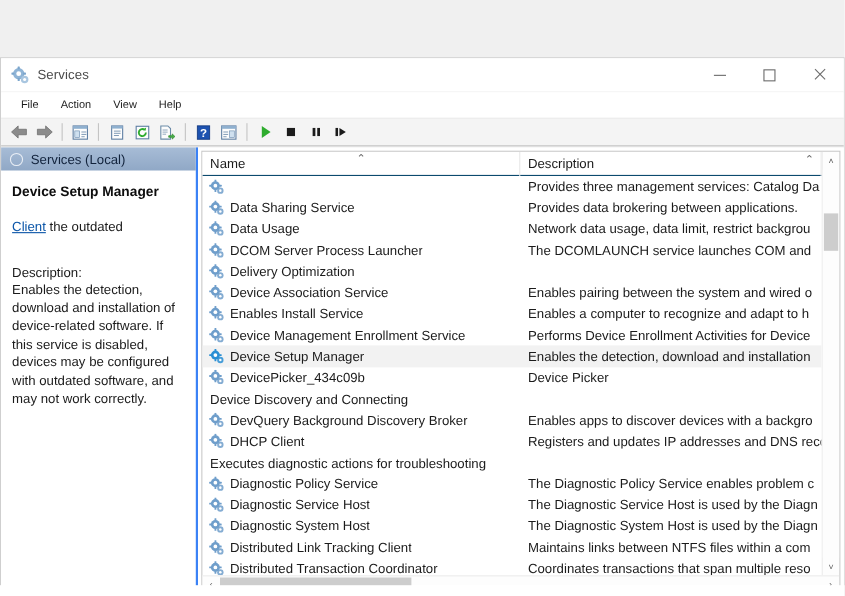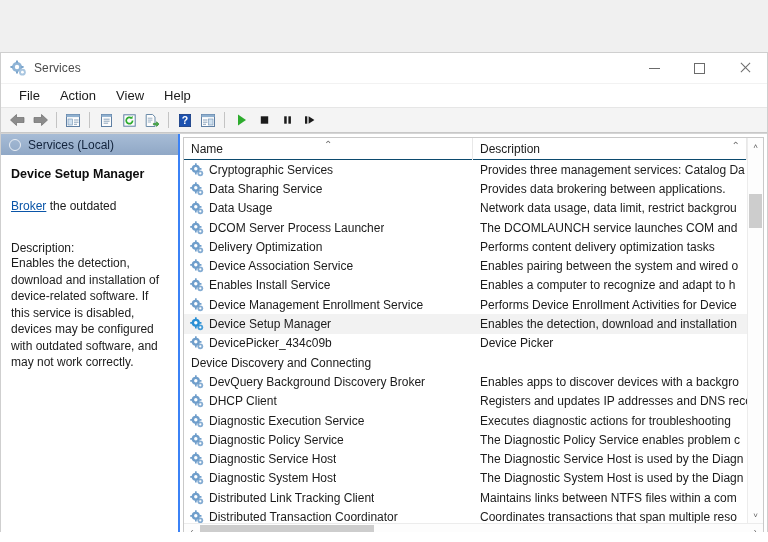--- a/index.html
+++ b/index.html
@@ -74,21 +74,21 @@
   .menubar {
     height: 24px;
     background: #ffffff;
     display: flex;
     align-items: center;
     padding-left: 8px;
     flex: 0 0 auto;
     border-bottom: 1px solid #e6e6e6;
   }
   .menu-item {
-    font-size: 13px;
+    font-size: 10px;
     color: #1b1b1b;
     padding: 2px 10px;
     line-height: 16px;
   }
 
   
   .toolbar {
     height: 25px;
     background: #f4f4f4;
     display: flex;
@@ -503,21 +503,21 @@
     <div class="body-split">
 
       <div class="left-pane">
         <div class="pane-header">
           <div class="pane-header-icon"></div>
           <div class="pane-header-text">Services (Local)</div>
         </div>
         <div class="left-content">
           <div class="svc-title">Device Setup Manager</div>
           <div class="action-line">
-            <span class="action-link">Broker</span><span> the outdated</span>
+            <span class="action-link">Client</span><span> the outdated</span>
           </div>
           <div class="desc-label">Description:</div>
           <div class="desc-body">Enables the detection, download and installation of device-related software. If this service is disabled, devices may be configured with outdated software, and may not work correctly.</div>
         </div>
       </div>
 
       <div class="right-pane">
         <div class="list-frame">
           <div class="list-top">
             <div class="list-main">
@@ -543,21 +543,20 @@
                             <rect x="5" y="9.3" width="1.7" height="2.2" rx=".3"></rect>
                             <rect x="0.2" y="5" width="2.2" height="1.7" rx=".3"></rect>
                             <rect x="9.3" y="5" width="2.2" height="1.7" rx=".3"></rect>
                           </g>
                           <circle cx="5.8" cy="5.8" r="1.7" fill="#ffffff"></circle>
                           <g fill="#6f9ecb" opacity=".85">
                             <circle cx="10.3" cy="10.3" r="2.9"></circle>
                             <circle cx="10.3" cy="10.3" r="1.15" fill="#ffffff"></circle>
                           </g>
                         </svg></span>
-                      <span class="cell-name-text">Cryptographic Services</span>
                     </div>
                     <div class="cell-desc">Provides three management services: Catalog Da</div>
                   </div>
                   <div class="row">
                     <div class="cell-name">
                       <span class="svc-ico"><svg viewBox="0 0 14 14" width="14" height="14">
                           <g fill="#6f9ecb">
                             <circle cx="5.8" cy="5.8" r="4.1"></circle>
                             <rect x="5" y="0.2" width="1.7" height="2.2" rx=".3"></rect>
                             <rect x="5" y="9.3" width="1.7" height="2.2" rx=".3"></rect>
@@ -625,21 +624,20 @@
                             <rect x="9.3" y="5" width="2.2" height="1.7" rx=".3"></rect>
                           </g>
                           <circle cx="5.8" cy="5.8" r="1.7" fill="#ffffff"></circle>
                           <g fill="#6f9ecb" opacity=".85">
                             <circle cx="10.3" cy="10.3" r="2.9"></circle>
                             <circle cx="10.3" cy="10.3" r="1.15" fill="#ffffff"></circle>
                           </g>
                         </svg></span>
                       <span class="cell-name-text">Delivery Optimization</span>
                     </div>
-                    <div class="cell-desc">Performs content delivery optimization tasks</div>
                   </div>
                   <div class="row">
                     <div class="cell-name">
                       <span class="svc-ico"><svg viewBox="0 0 14 14" width="14" height="14">
                           <g fill="#6f9ecb">
                             <circle cx="5.8" cy="5.8" r="4.1"></circle>
                             <rect x="5" y="0.2" width="1.7" height="2.2" rx=".3"></rect>
                             <rect x="5" y="9.3" width="1.7" height="2.2" rx=".3"></rect>
                             <rect x="0.2" y="5" width="2.2" height="1.7" rx=".3"></rect>
                             <rect x="9.3" y="5" width="2.2" height="1.7" rx=".3"></rect>
@@ -771,37 +769,20 @@
                           <g fill="#6f9ecb" opacity=".85">
                             <circle cx="10.3" cy="10.3" r="2.9"></circle>
                             <circle cx="10.3" cy="10.3" r="1.15" fill="#ffffff"></circle>
                           </g>
                         </svg></span>
                       <span class="cell-name-text">DHCP Client</span>
                     </div>
                     <div class="cell-desc">Registers and updates IP addresses and DNS reco</div>
                   </div>
                   <div class="row">
-                    <div class="cell-name">
-                      <span class="svc-ico"><svg viewBox="0 0 14 14" width="14" height="14">
-                          <g fill="#6f9ecb">
-                            <circle cx="5.8" cy="5.8" r="4.1"></circle>
-                            <rect x="5" y="0.2" width="1.7" height="2.2" rx=".3"></rect>
-                            <rect x="5" y="9.3" width="1.7" height="2.2" rx=".3"></rect>
-                            <rect x="0.2" y="5" width="2.2" height="1.7" rx=".3"></rect>
-                            <rect x="9.3" y="5" width="2.2" height="1.7" rx=".3"></rect>
-                          </g>
-                          <circle cx="5.8" cy="5.8" r="1.7" fill="#ffffff"></circle>
-                          <g fill="#6f9ecb" opacity=".85">
-                            <circle cx="10.3" cy="10.3" r="2.9"></circle>
-                            <circle cx="10.3" cy="10.3" r="1.15" fill="#ffffff"></circle>
-                          </g>
-                        </svg></span>
-                      <span class="cell-name-text">Diagnostic Execution Service</span>
-                    </div>
                     <div class="cell-desc">Executes diagnostic actions for troubleshooting</div>
                   </div>
                   <div class="row">
                     <div class="cell-name">
                       <span class="svc-ico"><svg viewBox="0 0 14 14" width="14" height="14">
                           <g fill="#6f9ecb">
                             <circle cx="5.8" cy="5.8" r="4.1"></circle>
                             <rect x="5" y="0.2" width="1.7" height="2.2" rx=".3"></rect>
                             <rect x="5" y="9.3" width="1.7" height="2.2" rx=".3"></rect>
                             <rect x="0.2" y="5" width="2.2" height="1.7" rx=".3"></rect>

